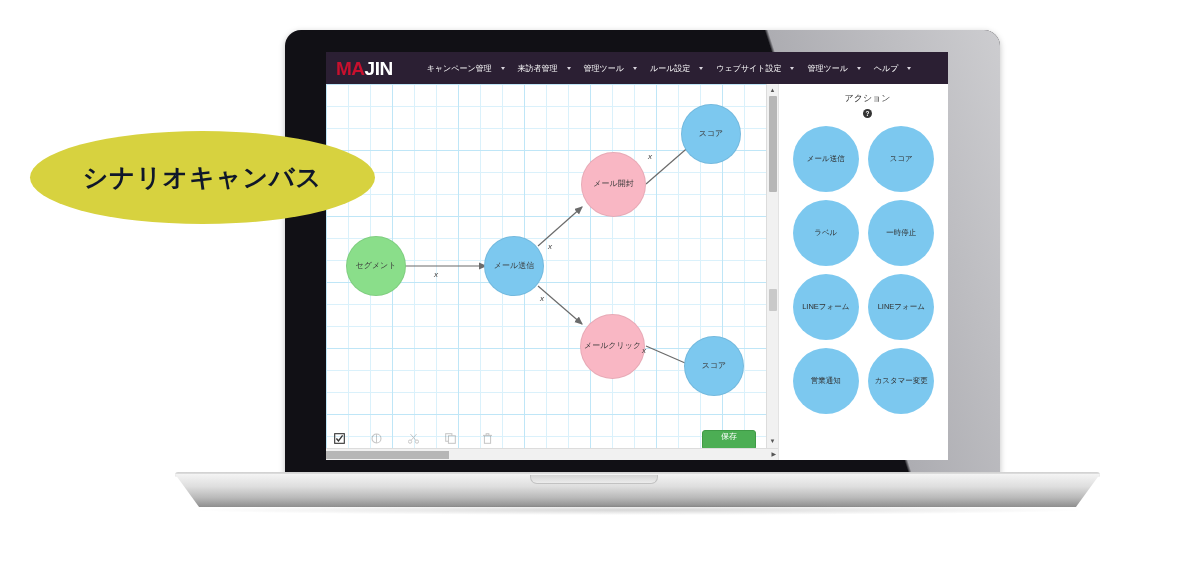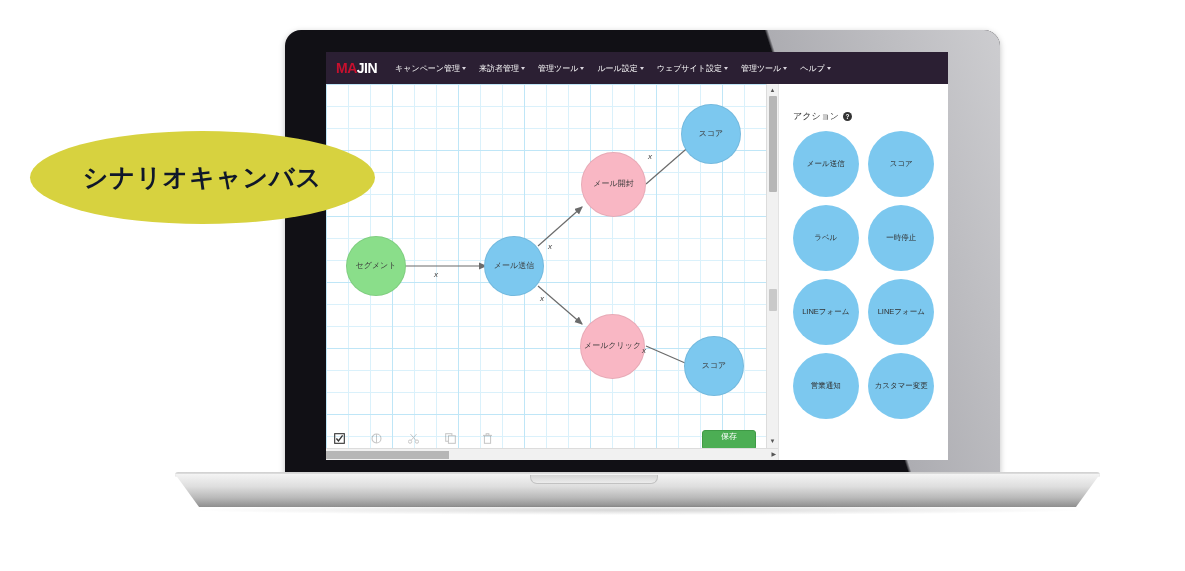--- a/index.html
+++ b/index.html
@@ -62,27 +62,27 @@
     position: absolute; left: 200px; top: 505px; width: 878px; height: 10px;
     background: radial-gradient(ellipse at center, rgba(0,0,0,.16) 0%, rgba(0,0,0,0) 72%);
   }
 
   
   .navbar {
     position: absolute; left: 0; top: 0; width: 100%; height: 32px;
     background: #2b1f33;
     display: flex; align-items: center; padding-left: 10px;
   }
-  .logo { font-size: 14px; font-weight: bold; letter-spacing: -0.5px; line-height: 1;
-          margin-right: 18px; font-family: "Liberation Sans", sans-serif; }
+  .logo { font-size: 19px; font-weight: bold; letter-spacing: -0.5px; line-height: 1;
+          margin-right: 34px; font-family: "Liberation Sans", sans-serif; }
   .logo .a { color: #c8102e; }
   .logo .b { color: #ffffff; }
   .navitem {
     color: #ffffff; font-size: 8px; margin-right: 13px;
-    white-space: nowrap; display: flex; align-items: center; gap: 2px;
+    white-space: nowrap; display: flex; align-items: center; gap: 9px;
   }
   .caret { width: 0; height: 0; border-left: 2.5px solid transparent;
            border-right: 2.5px solid transparent; border-top: 3px solid #d9d4dd; }
 
   
   .workarea { position: absolute; left: 0; top: 32px; width: 100%; height: 376px; display: flex; }
   .canvas-wrap { position: relative; width: 452px; height: 376px; background: #ffffff; }
   .canvas-grid {
     position: absolute; inset: 0;
     background-image:
@@ -129,21 +129,21 @@
     position: absolute; left: 0; bottom: 0; width: 452px; height: 12px;
     background: #f1f1f1; border-top: 1px solid #dcdcdc;
   }
   .hscroll .thumb { position: absolute; left: 0; top: 2px; width: 123px; height: 8px; background: #b6b6b6; }
 
   
   .action-panel {
     width: 170px; height: 376px; background: #ffffff;
     border-left: 1px solid #e3e3e3; position: relative; padding: 8px 6px;
   }
-  .panel-title { font-size: 9px; color: #333; display: flex; align-items: center; gap: 4px; margin: 18px 0 8px 8px; }
+  .panel-title { font-size: 9px; color: #333; display: flex; align-items: center; gap: 4px; margin: 0 0 8px 8px; flex-direction: column; }
   .help-dot {
     width: 9px; height: 9px; border-radius: 50%; background: #333; color: #fff;
     font-size: 6.5px; display: flex; align-items: center; justify-content: center; font-weight: bold;
   }
   .action-grid { display: grid; grid-template-columns: 1fr 1fr; gap: 8px 6px; padding: 0 6px; }
   .action-circle {
     width: 66px; height: 66px; border-radius: 50%; background: #7cc8ef;
     display: flex; align-items: center; justify-content: center;
     color: #2f2f2f; font-size: 7.5px; text-align: center; line-height: 1.15;
     justify-self: center;

